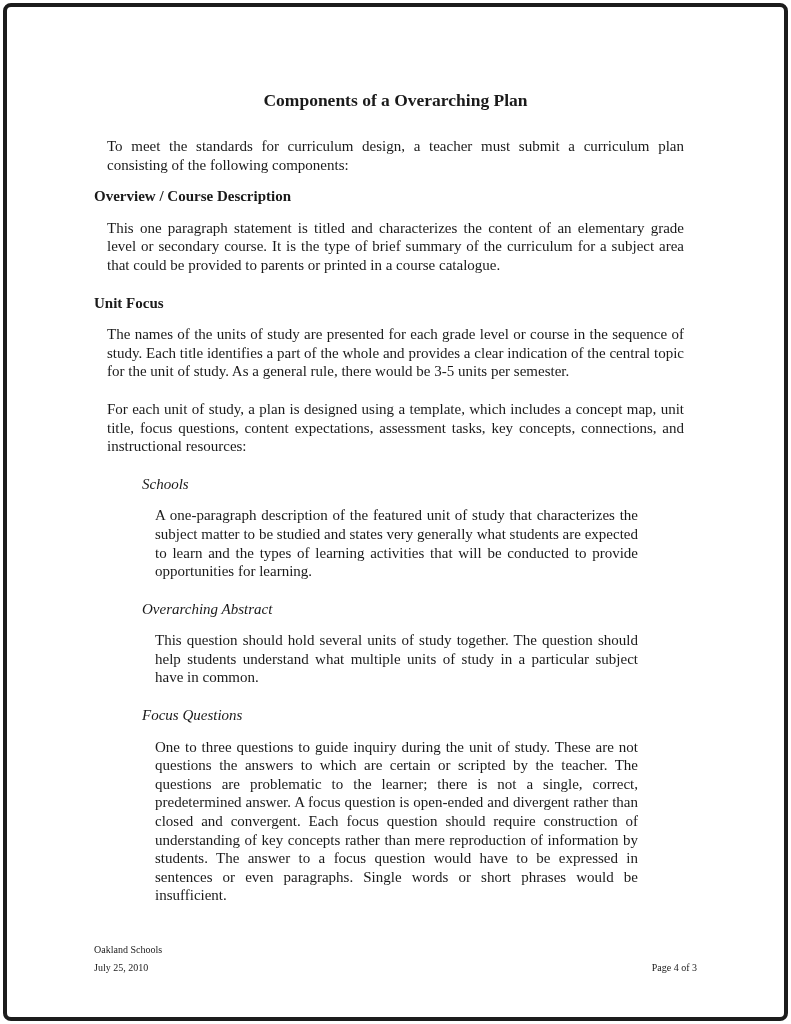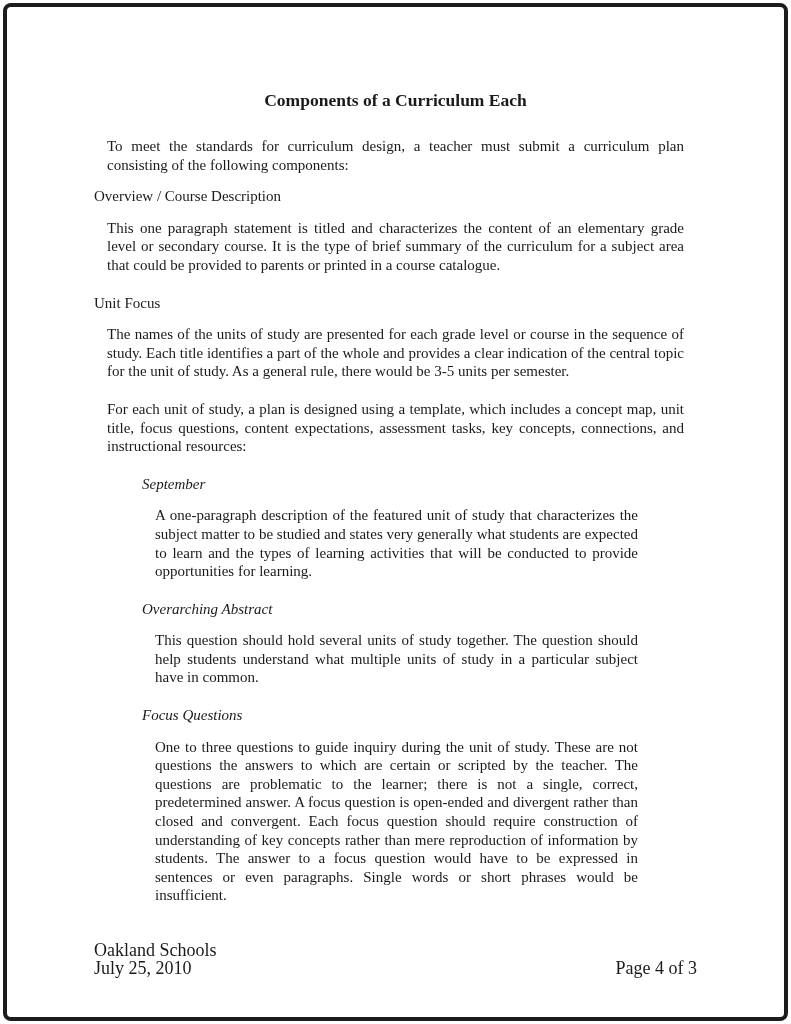--- a/index.html
+++ b/index.html
@@ -43,21 +43,21 @@
   }
   p.para {
     margin: 13px;
   }
   .block {
     margin: 0 0 19px 0;
   }
   h2.sec-heading {
     font-size: 15px;
     line-height: 18.6px;
-    font-weight: normal;
+    font-weight: bold;
     margin: 0;
     text-align: left;
   }
   .subsection {
     margin-left: 48px;
     margin-right: 46px;
     margin-bottom: 19px;
   }
   h3.sub-heading {
     font-size: 15px;
@@ -68,53 +68,53 @@
     text-align: left;
   }
   footer.page-footer {
     position: absolute;
     left: 94px;
     right: 94px;
     top: 941px;
     display: flex;
     justify-content: space-between;
     align-items: flex-end;
-    font-size: 18px;
+    font-size: 10px;
     line-height: 18px;
     text-align: left;
   }
   .footer-left div { margin: 0; }
 </style>
 </head>
 <body>
 
 <div class="page-frame"></div>
 
 <div class="content">
 
-  <h1 class="doc-title">Components of a Curriculum Each</h1>
+  <h1 class="doc-title">Components of a Overarching Plan</h1>
 
   <p class="para block">To meet the standards for curriculum design, a teacher must submit a curriculum plan consisting of the following components:</p>
 
   <section class="block">
     <h2 class="sec-heading">Overview / Course Description</h2>
     <p class="para">This one paragraph statement is titled and characterizes the content of an elementary grade level or secondary course.  It is the type of brief summary of the curriculum for a subject area that could be provided to parents or printed in a course catalogue.</p>
   </section>
 
   <section class="block">
     <h2 class="sec-heading">Unit Focus</h2>
     <p class="para">The names of the units of study are presented for each grade level or course in the sequence of study.  Each title identifies a part of the whole and provides a clear indication of the central topic for the unit of study.  As a general rule, there would be 3-5 units per semester.</p>
   </section>
 
   <section class="block">
     <p class="para">For each unit of study, a plan is designed using a template, which includes a concept map, unit title, focus questions, content expectations, assessment tasks, key concepts, connections, and instructional resources:</p>
   </section>
 
   <section class="subsection">
-    <h3 class="sub-heading">September</h3>
+    <h3 class="sub-heading">Schools</h3>
     <p class="para">A one-paragraph description of the featured unit of study that characterizes the subject matter to be studied and states very generally what students are expected to learn and the types of learning activities that will be conducted to provide opportunities for learning.</p>
   </section>
 
   <section class="subsection">
     <h3 class="sub-heading">Overarching Abstract</h3>
     <p class="para">This question should hold several units of study together. The question should help students understand what multiple units of study in a particular subject have in common.</p>
   </section>
 
   <section class="subsection">
     <h3 class="sub-heading">Focus Questions</h3>

